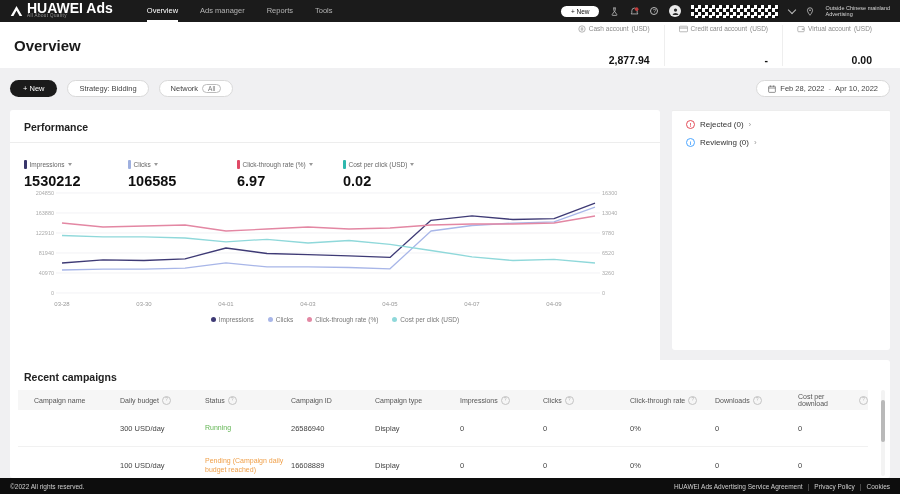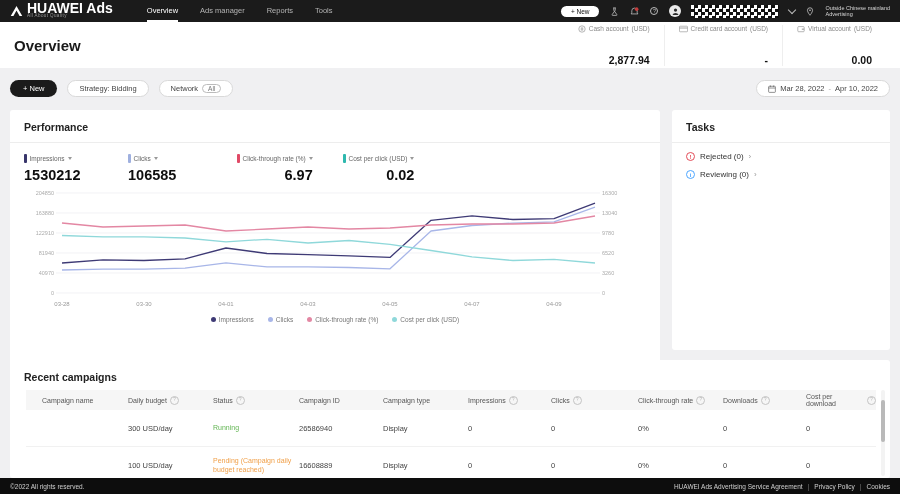--- a/index.html
+++ b/index.html
@@ -52,21 +52,21 @@
 
   
   .card { position:absolute; background:#fff; border-radius:3px; }
   .card-title { font-size:10.5px; font-weight:bold; color:#222; padding:11px 14px 9px; }
   .card-divider { height:1px; background:#ededed; width:100%; }
   #perf-card   { left:10px;  top:110px; width:650px; height:284px; }
   #tasks-card  { left:672px; top:110px; width:218px; height:240px; }
   #camp-card   { left:10px;  top:360px; width:880px; height:118px; }
 
   
-  .metric { position:absolute; top:44px;text-align:right; }
+  .metric { position:absolute; top:50px; }
   .metric-head { display:flex; align-items:center; gap:3px; cursor:pointer; }
   .metric-bar { width:2.5px; height:9px; border-radius:1px; }
   .metric-label { font-size:6.5px; color:#666; }
   .caret { width:0; height:0; border-left:2.5px solid transparent; border-right:2.5px solid transparent;
     border-top:3px solid #999; }
   .metric-value { font-size:14.5px; font-weight:bold; color:#0f0f0f; margin-top:4px; }
 
   
   #perf-chart { position:absolute; left:0; top:74px; }
   .tick { font-size:5.5px; fill:#ababab; }
@@ -76,21 +76,21 @@
   .legend-dot { width:5px; height:5px; border-radius:50%; }
 
   
   .task-row { display:flex; gap:5px; padding:9px 14px 0; cursor:pointer; }
   .task-ico { width:9px; height:9px; border-radius:50%; border:1px solid; font-size:6px;
     line-height:8px; text-align:center; font-weight:bold; }
   .task-label { font-size:8px; color:#333; }
   .task-arrow { color:#999; font-size:8px; }
 
   
-  .tbl { position:absolute; left:16px; top:30px; width:850px; }
+  .tbl { position:absolute; left:8px; top:30px; width:850px; }
   .trow { display:grid; grid-template-columns:86px 85px 86px 84px 85px 83px 87px 85px 83px 1fr;
     padding-left:16px; align-items:center; }
   .thead { background:#f6f6f6; height:20px; }
   .th { font-size:7px; color:#555; display:flex; align-items:center; }
   .info::after { content:"?"; display:inline-block; width:7px; height:7px; border:1px solid #c4c4c4;
     border-radius:50%; font-size:4.5px; line-height:6.5px; text-align:center; color:#b0b0b0; margin-left:3px; }
   .tr { height:37px; border-bottom:1px solid #f1f1f1; }
   .td { font-size:7.5px; color:#444; }
   .name-checker { width:112px; height:12px; }
   .status-txt { font-size:7px; width:86px; line-height:8.5px; }
@@ -205,21 +205,21 @@
   <button class="pill-line">Strategy: Bidding</button>
   <button class="pill-line">
     <span>Network</span>
     <span class="mini-badge">All</span>
   </button>
   <button class="pill-line date-pill">
     <svg width="8" height="8" viewBox="0 0 10 10">
         <rect x="0.8" y="1.6" width="8.4" height="7.6" rx="0.8" fill="none" stroke="#666" stroke-width="0.9"></rect>
         <path d="M0.8 3.8 h8.4 M3 0.6 v2 M7 0.6 v2" stroke="#666" stroke-width="0.9"></path>
       </svg>
-    <span>Mar 28, 2022</span>
+    <span>Feb 28, 2022</span>
     <span class="date-sep">-</span>
     <span>Apr 10, 2022</span>
   </button>
 </div>
 
 <div class="card" id="perf-card">
   <div class="card-title">Performance</div>
   <div class="card-divider"></div>
 
   <div class="metric" style="left:14px">
@@ -300,21 +300,20 @@
         <span>Click-through rate (%)</span>
       </span>
       <span class="legend-item">
         <span class="legend-dot" style="background-color: rgb(143, 216, 218);"></span>
         <span>Cost per click (USD)</span>
       </span>
     </div>
 </div>
 
 <div class="card" id="tasks-card">
-  <div class="card-title">Tasks</div>
   <div class="card-divider"></div>
   <div class="task-row">
     <span class="task-ico" style="border-color: rgb(227, 77, 89);"><span style="color: rgb(227, 77, 89);">!</span></span>
     <span class="task-label"><span>Rejected</span> <span>(0)</span></span>
     <span class="task-arrow">›</span>
   </div>
   <div class="task-row">
     <span class="task-ico" style="border-color: rgb(77, 166, 255);"><span style="color: rgb(77, 166, 255);">i</span></span>
     <span class="task-label"><span>Reviewing</span> <span>(0)</span></span>
     <span class="task-arrow">›</span>

